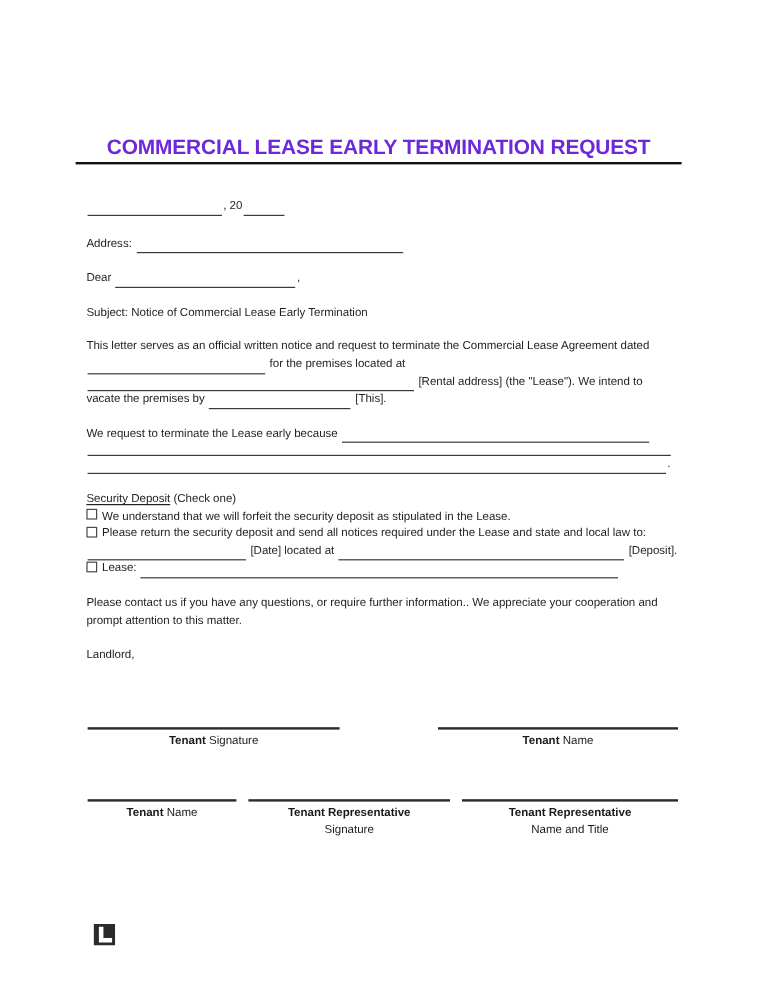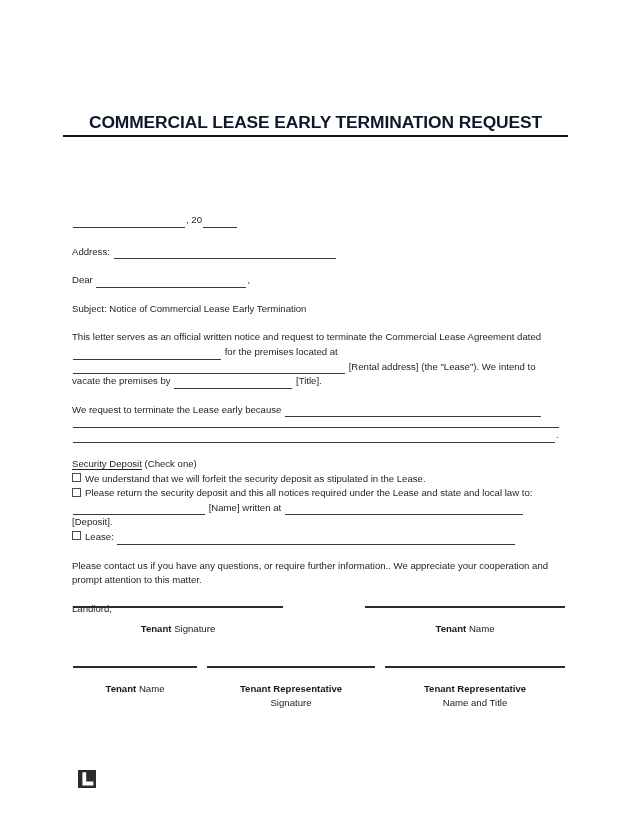--- a/index.html
+++ b/index.html
@@ -32,33 +32,32 @@
     border-bottom: 2.4px solid #111;
     padding-bottom: 3px;
     text-align: center;
   }
   .doc-title {
     font-size: 17.4px;
     font-weight: bold;
     letter-spacing: -0.1px;
     line-height: 1.1;
     white-space: nowrap;
-    color: #0f172a;
+    color: #6d28d9;
   }
 
   
   .body-area {
     position: absolute;
     left: 72px;
     top: 165px;
     width: 494px;
     font-size: 9.6px;
     line-height: 14.6px;
     color: #1f1f1f;
-    margin-top: 48px;
   }
 
   .blk { margin: 0; }
   .gap-md { height: 14px; }
   .gap-lg { height: 17px; }
 
   .ln {
     display: inline-block;
     border-bottom: 1px solid #3a3a3a;
     vertical-align: bottom;
@@ -100,21 +99,21 @@
     display: flex;
     font-size: 9.6px;
   }
   .sig-col { box-sizing: border-box; }
   .sig-line {
     border-top: 2.2px solid #2b2b2b;
     width: 100%;
   }
   .sig-cap {
     text-align: center;
-    padding-top: 14px;
+    padding-top: 3px;
     line-height: 13.5px;
     color: #1a1a1a;
   }
   .sig-cap b { font-weight: bold; }
 
   #sig-row-1 { left: 73px; top: 606px; width: 492px; }
   #sig-row-1 .c1 { width: 210px; }
   #sig-row-1 .spacer { width: 82px; }
   #sig-row-1 .c2 { width: 200px; }
 
@@ -162,21 +161,21 @@
       <span>Dear </span><span class="ln ln-dear"></span><span>,</span>
     </div>
 
     <div class="gap-md"></div>
 
     <div class="blk">Subject: Notice of Commercial Lease Early Termination</div>
 
     <div class="gap-md"></div>
 
     <div class="blk">
-      <span>This letter serves as an official written notice and request to terminate the Commercial Lease Agreement dated </span><span class="ln ln-dated"></span><span> for the premises located at </span><span class="ln ln-rental"></span><span> [Rental address] (the "Lease"). We intend to vacate the premises by </span><span class="ln ln-vac"></span><span> [Title].</span>
+      <span>This letter serves as an official written notice and request to terminate the Commercial Lease Agreement dated </span><span class="ln ln-dated"></span><span> for the premises located at </span><span class="ln ln-rental"></span><span> [Rental address] (the "Lease"). We intend to vacate the premises by </span><span class="ln ln-vac"></span><span> [This].</span>
     </div>
 
     <div class="gap-md"></div>
 
     <div class="blk">
       <span>We request to terminate the Lease early because </span><span class="ln ln-reason1"></span>
     </div>
     <div class="blk">
       <span class="ln ln-full"></span>
     </div>
@@ -188,21 +187,21 @@
 
     <div class="blk">
       <span class="u">Security Deposit</span><span> (Check one)</span>
     </div>
 
     <div class="blk">
       <span class="cb"></span><span>We understand that we will forfeit the security deposit as stipulated in the Lease.</span>
     </div>
 
     <div class="blk">
-      <span class="cb"></span><span>Please return the security deposit and this all notices required under the Lease and state and local law to: </span><span class="ln ln-name"></span><span> [Name] written at </span><span class="ln ln-locat"></span><span> [Deposit].</span>
+      <span class="cb"></span><span>Please return the security deposit and send all notices required under the Lease and state and local law to: </span><span class="ln ln-name"></span><span> [Date] located at </span><span class="ln ln-locat"></span><span> [Deposit].</span>
     </div>
 
     <div class="blk">
       <span class="cb"></span><span>Lease: </span><span class="ln ln-other"></span>
     </div>
 
     <div class="gap-md"></div>
 
     <div class="blk">Please contact us if you have any questions, or require further information.. We appreciate your cooperation and prompt attention to this matter.</div>
 

